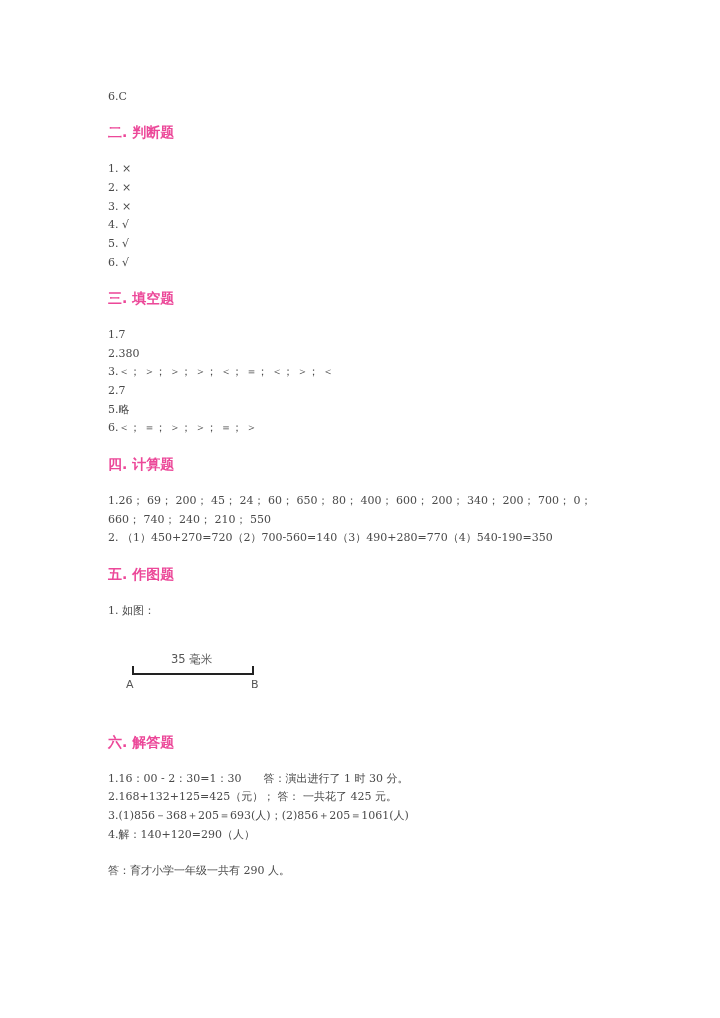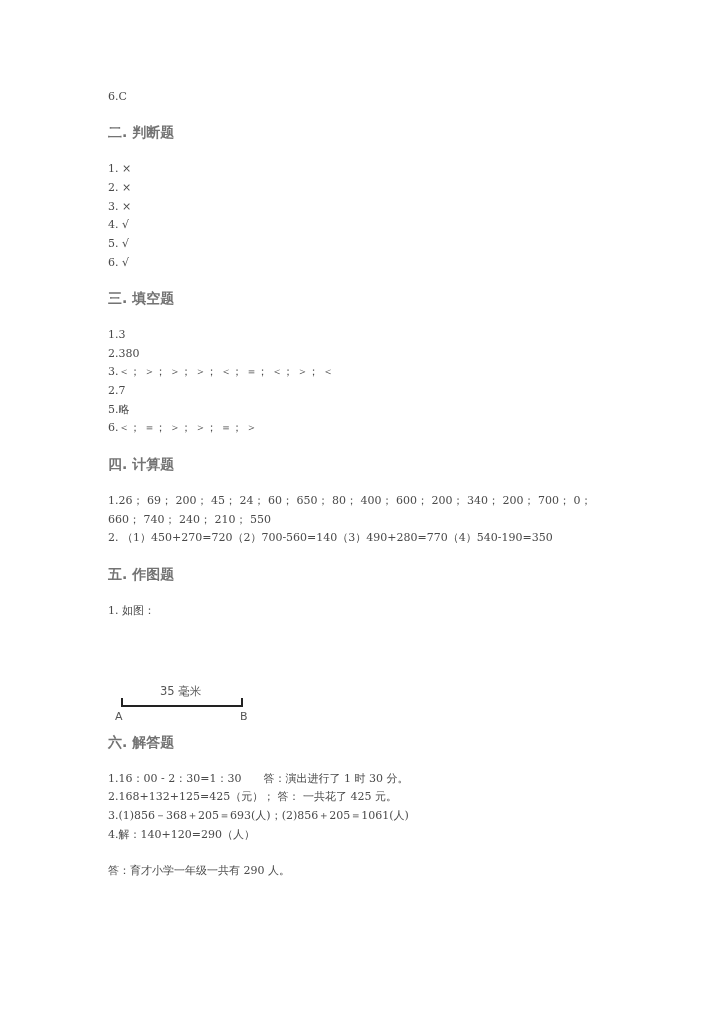--- a/index.html
+++ b/index.html
@@ -9,23 +9,23 @@
       color: #444444;
     }
     .page { position: absolute; left: 108px; top: 0; width: 520px; }
     .line {
       position: absolute; left: 0; white-space: nowrap;
       font-size: 11px; line-height: 19px; color: #4a4a4a;
     }
     .heading {
       position: absolute; left: 0; white-space: nowrap;
       font-family: "DejaVu Sans", "Liberation Sans", sans-serif;
-      font-weight: bold; font-size: 14px; line-height: 19px; color: #737373;
+      font-weight: bold; font-size: 14px; line-height: 19px; color: #ec4899;
     }
-    .diagram { position: absolute; left: 0; top: 650px; width: 150px; height: 45px; margin-top: 32px; }
+    .diagram { position: absolute; left: 11px; top: 650px; width: 150px; height: 45px; }
     .diagram .label {
       position: absolute; left: 52px; top: 2px;
       font-family: "DejaVu Sans", "Liberation Sans", sans-serif;
       font-size: 11.5px; color: #555555;
     }
     .diagram .seg {
       position: absolute; left: 13px; top: 23px; width: 122px; height: 2px; background: #222222;
     }
     .diagram .tick-a { position: absolute; left: 13px; top: 16px; width: 2px; height: 9px; background: #222222; }
     .diagram .tick-b { position: absolute; left: 133px; top: 16px; width: 2px; height: 9px; background: #222222; }
@@ -46,21 +46,21 @@
 
   <div class="heading" style="top:123px">二. 判断题</div>
   <div class="line" style="top:159px">1. ×</div>
   <div class="line" style="top:178px">2. ×</div>
   <div class="line" style="top:197px">3. ×</div>
   <div class="line" style="top:215px">4. √</div>
   <div class="line" style="top:234px">5. √</div>
   <div class="line" style="top:253px">6. √</div>
 
   <div class="heading" style="top:289px">三. 填空题</div>
-  <div class="line" style="top:325px">1.3</div>
+  <div class="line" style="top:325px">1.7</div>
   <div class="line" style="top:344px">2.380</div>
   <div class="line" style="top:362px">3.＜； ＞； ＞； ＞； ＜； ＝； ＜； ＞； ＜</div>
   <div class="line" style="top:381px">2.7</div>
   <div class="line" style="top:400px">5.略</div>
   <div class="line" style="top:418px">6.＜； ＝； ＞； ＞； ＝； ＞</div>
 
   <div class="heading" style="top:455px">四. 计算题</div>
   <div class="line" style="top:491px">1.26； 69； 200； 45； 24； 60； 650； 80； 400； 600； 200； 340； 200； 700； 0；</div>
   <div class="line" style="top:510px">660； 740； 240； 210； 550</div>
   <div class="line" style="top:528px">2. （1）450+270=720（2）700-560=140（3）490+280=770（4）540-190=350</div>

